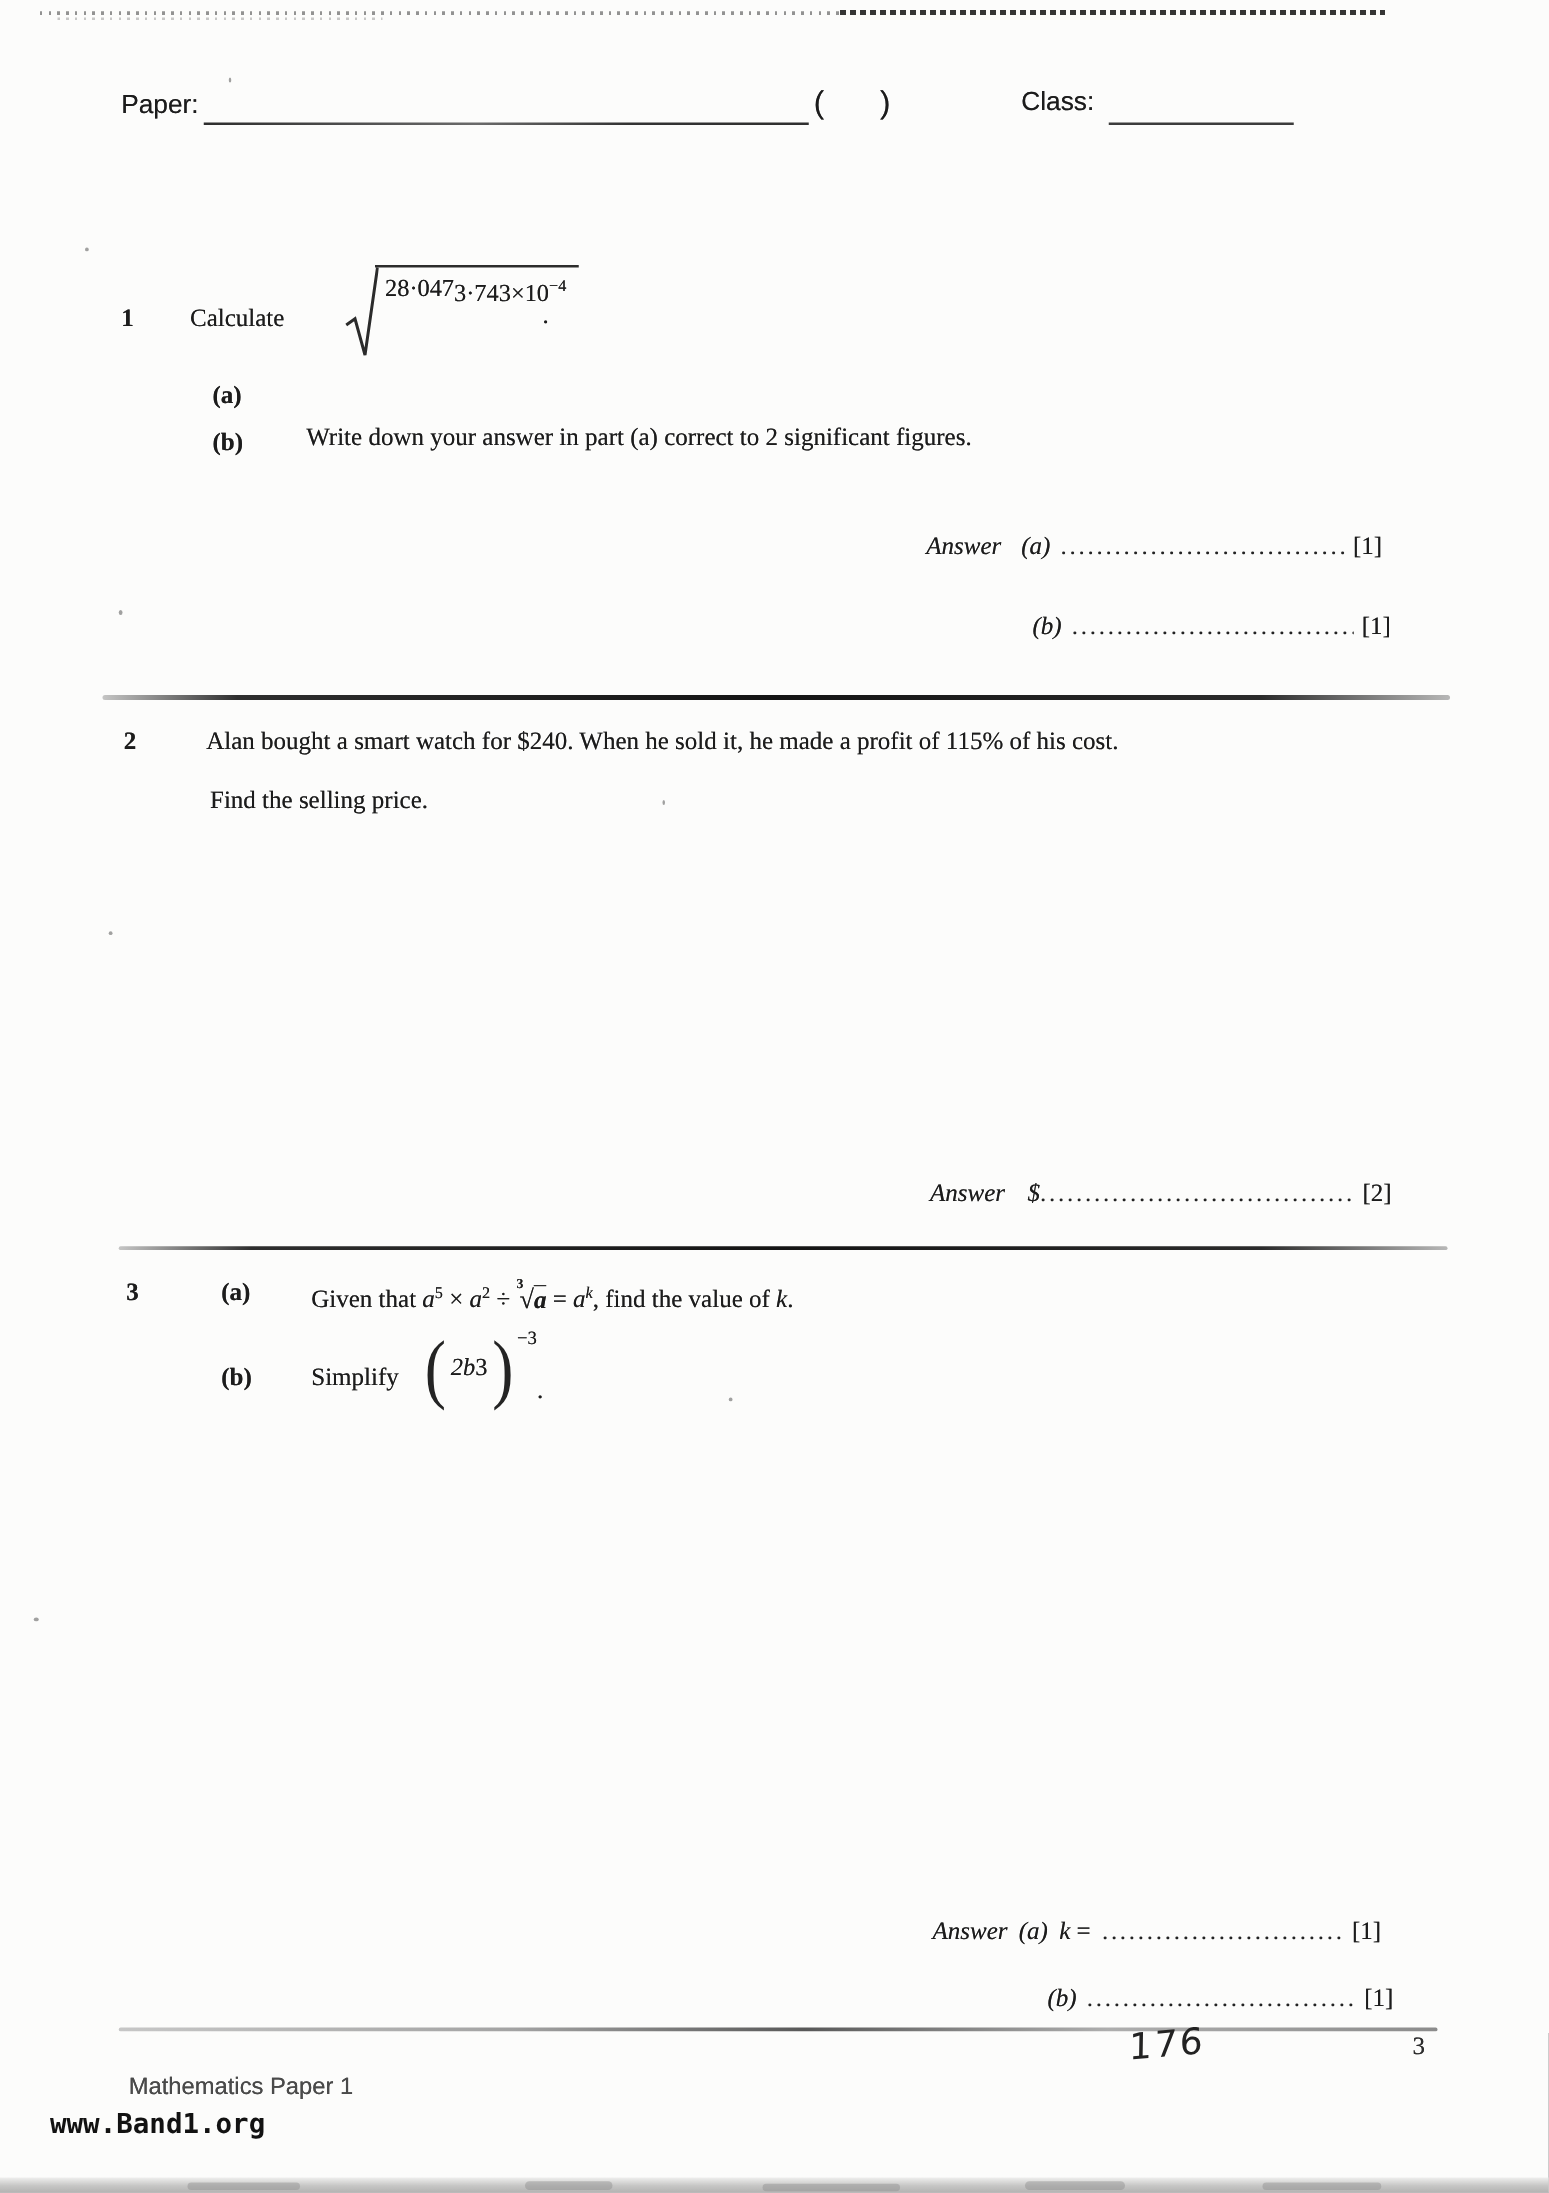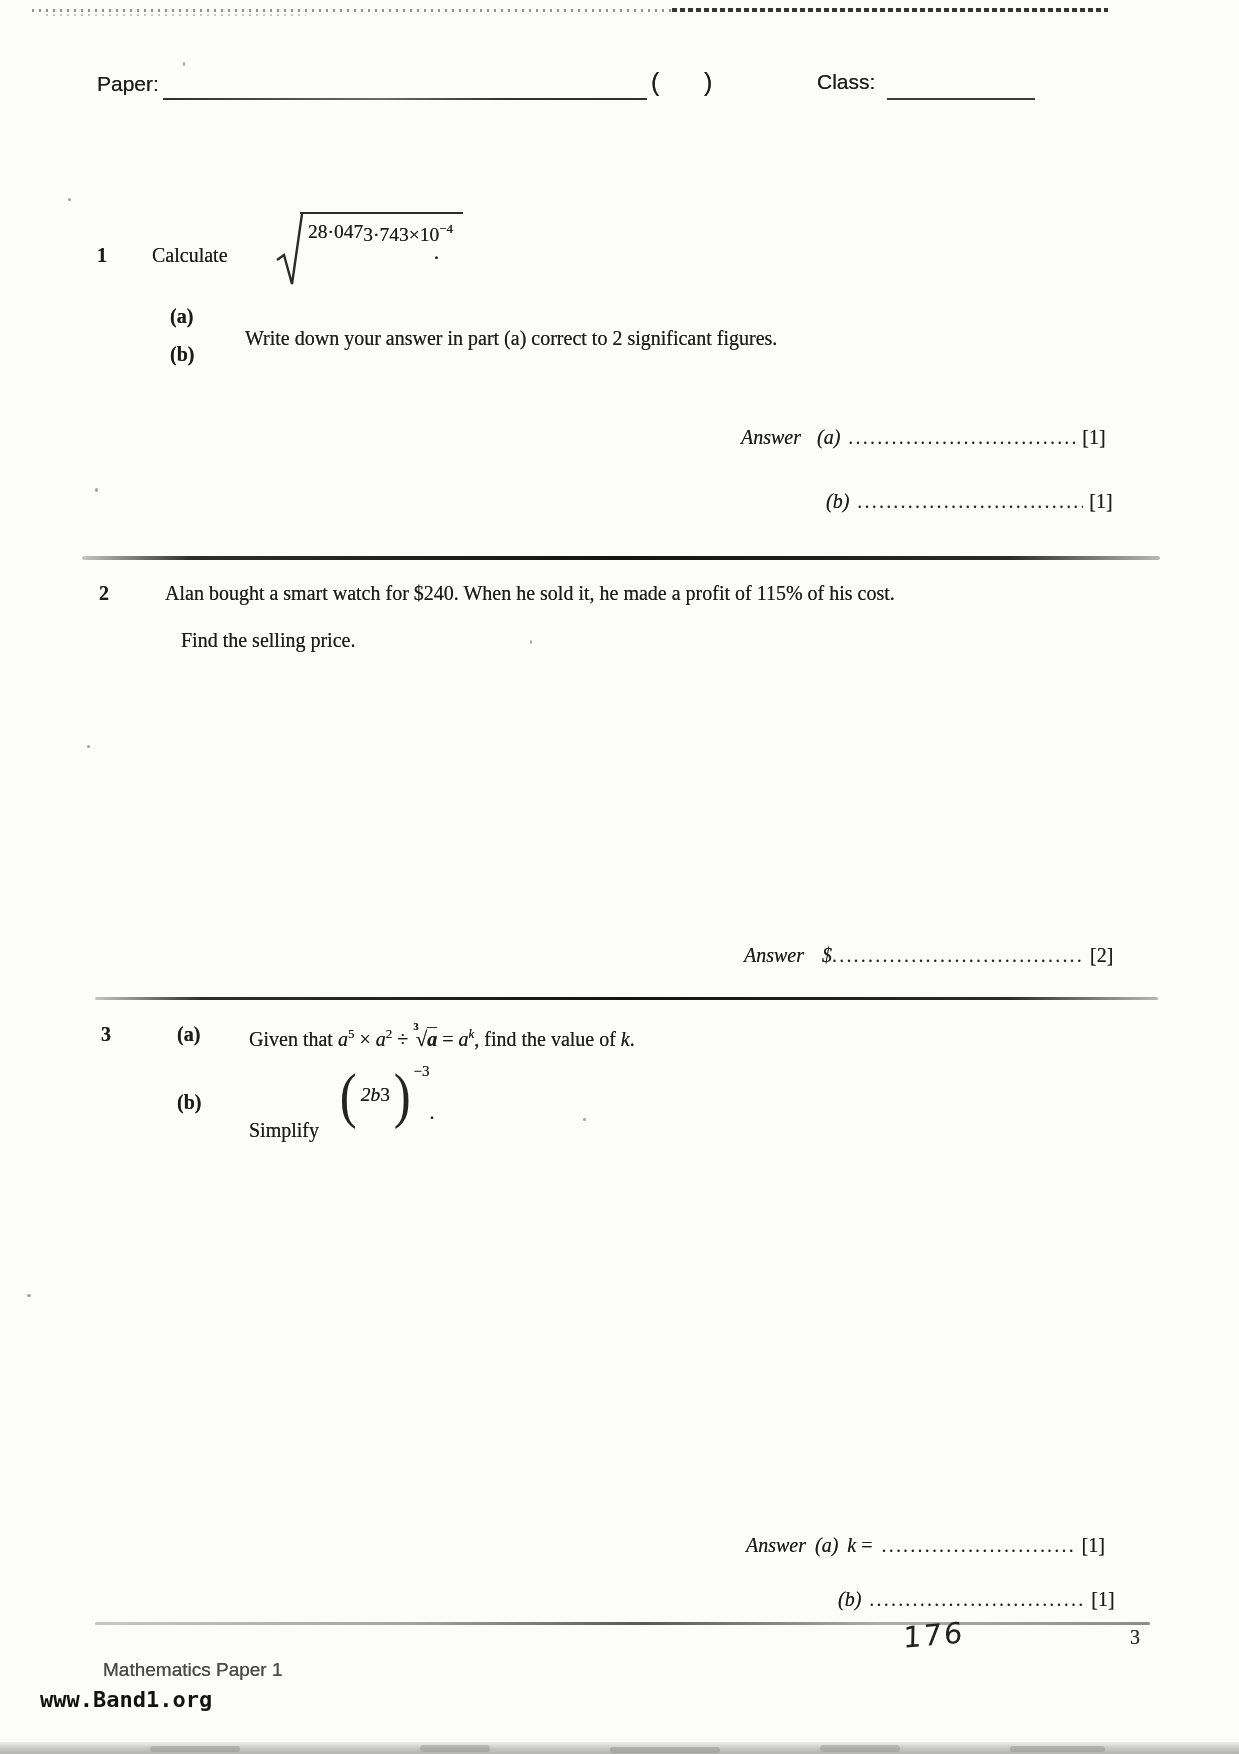--- a/index.html
+++ b/index.html
@@ -84,57 +84,57 @@
         <span class="blur">28·047</span>
         <span class="fbar"></span>
         <span class="blur"><span>3·743×10</span><sup>−4</sup></span>
       </div>
     </div>
   </div>
   <span class="abs t20 blur" style="left:434px;top:240px;">.</span>
 
   <span class="abs t20 b blur" style="left:170px;top:304px;">(a)</span>
   <span class="abs t20 b blur" style="left:170px;top:342px;">(b)</span>
-  <span class="abs t20 blur" style="left:245px;top:326px;">Write down your answer in part (a) correct to 2 significant figures.</span>
+  <span class="abs t20 blur" style="left:245px;top:338px;">Write down your answer in part (a) correct to 2 significant figures.</span>
 
   <div class="abs ansrow" style="left:741px;top:426px;">
     <span class="it blur">Answer</span>
     <span class="it blur" style="margin-left:16px;">(a)</span>
     <span class="dots" style="width:228px;margin-left:8px;">..........................................................................</span>
     <span class="marks blur">[1]</span>
   </div>
   <div class="abs ansrow" style="left:826px;top:490px;">
     <span class="it blur">(b)</span>
     <span class="dots" style="width:226px;margin-left:8px;">..........................................................................</span>
     <span class="marks blur">[1]</span>
   </div>
 
   <div class="abs rule" style="left:82px;top:556px;width:1078px;"></div>
 
   <span class="abs t20 b blur" style="left:99px;top:581px;">2</span>
   <span class="abs t20 blur" style="left:165px;top:581px;">Alan bought a smart watch for $240. When he sold it, he made a profit of 115% of his cost.</span>
-  <span class="abs t20 blur" style="left:181px;top:628px;">Find the selling price.</span>
+  <span class="abs t20 blur" style="left:168px;top:628px;">Find the selling price.</span>
 
   <div class="abs ansrow" style="left:744px;top:944px;">
     <span class="it blur">Answer</span>
     <span class="it blur" style="margin-left:18px;">$</span>
     <span class="dots" style="width:252px;">..........................................................................</span>
     <span class="marks blur">[2]</span>
   </div>
 
   <div class="abs rule thin" style="left:95px;top:997px;width:1063px;"></div>
 
   <span class="abs t20 b blur" style="left:101px;top:1022px;">3</span>
   <span class="abs t20 b blur" style="left:177px;top:1022px;">(a)</span>
   <div class="abs t20 blur" style="left:249px;top:1022px;white-space:nowrap;">
     <span>Given that </span><span class="mvar">a</span><sup>5</sup><span> × </span><span class="mvar">a</span><sup>2</sup><span> ÷ </span><span class="cuberoot"><sup class="idx">3</sup><span class="rad">√</span><span class="under mvar">a</span></span><span> = </span><span class="mvar">a</span><sup class="mvar">k</sup><span>, find the value of </span><span class="mvar">k</span><span>.</span>
   </div>
 
   <span class="abs t20 b blur" style="left:177px;top:1090px;">(b)</span>
-  <span class="abs t20 blur" style="left:249px;top:1090px;margin-top:28px;">Simplify</span>
+  <span class="abs t20 blur" style="left:249px;top:1090px;">Simplify</span>
   <div class="abs pexpr" style="left:338px;top:1066px;">
     <span class="bigparen">(</span>
     <div class="frac" style="margin:0 2px;">
       <span class="mvar blur">2b</span>
       <span class="fbar faint"></span>
       <span class="blur">3</span>
     </div>
     <span class="bigparen">)</span>
     <span class="pexp blur">−3</span>
     <span class="blur" style="align-self:flex-end;font-size:20px;">.</span>

